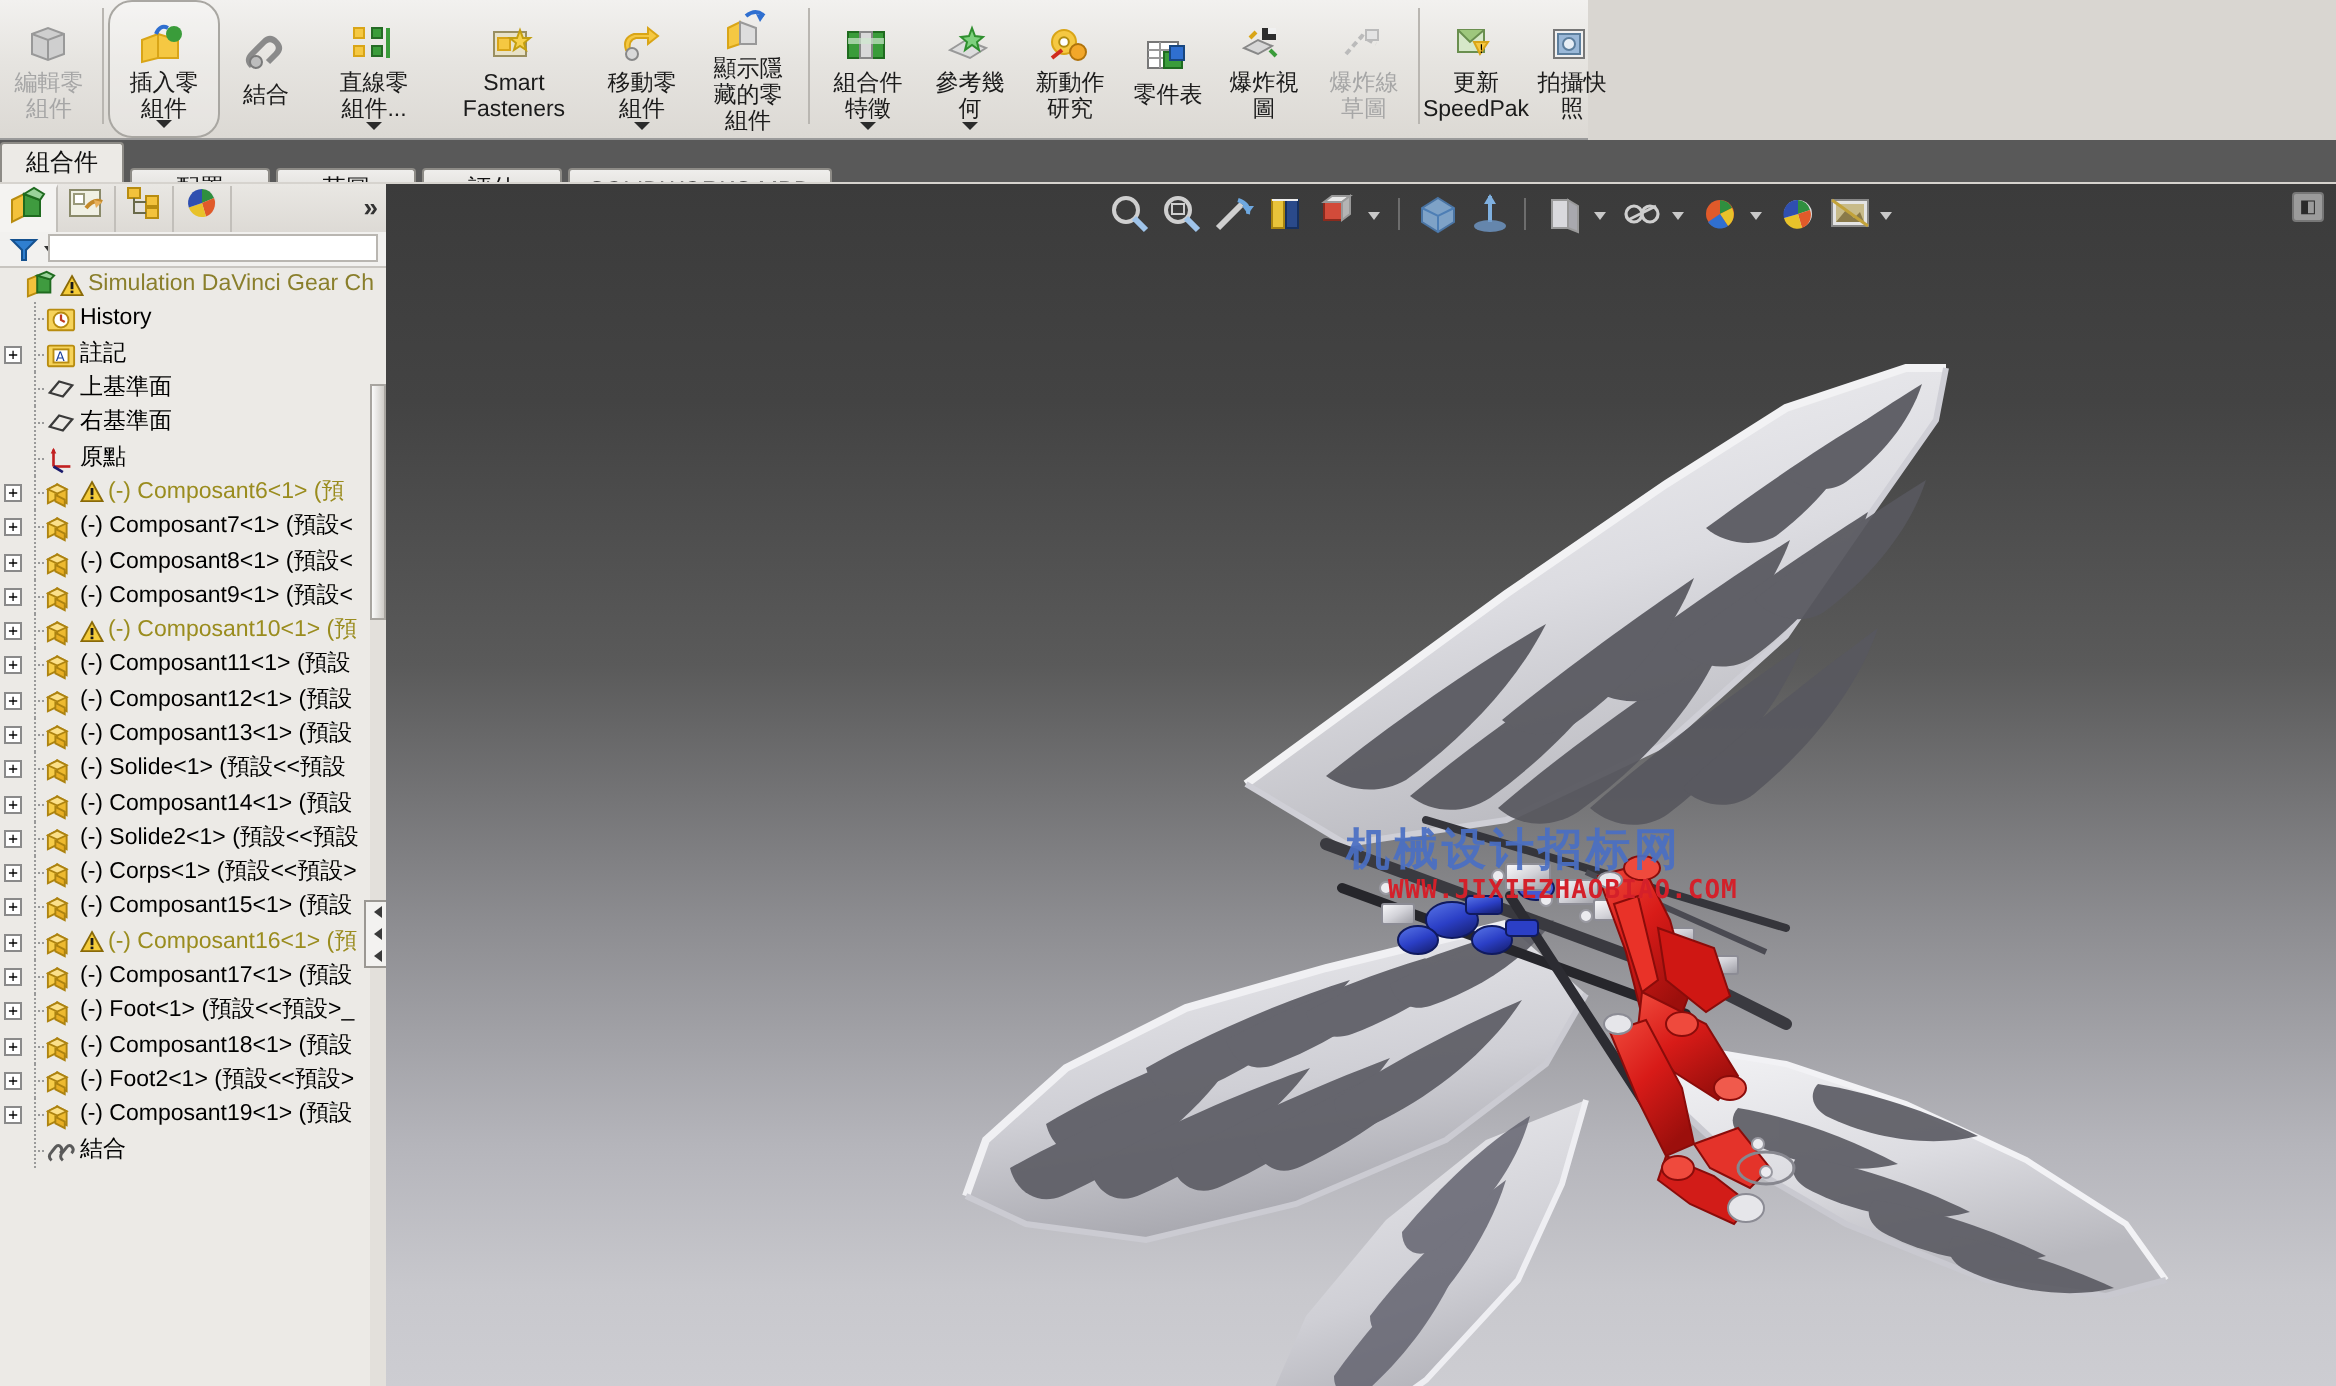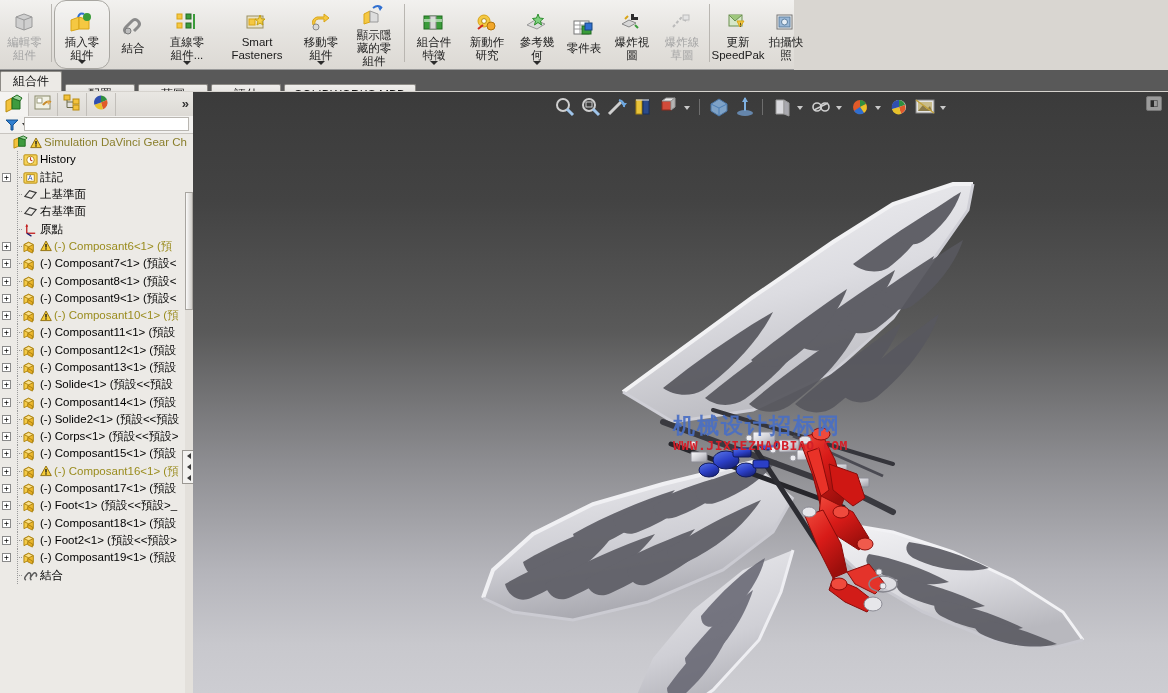--- a/index.html
+++ b/index.html
@@ -95,21 +95,21 @@
     font-size:9px;color:#2a2a2a;line-height:1;
   }
 
   .watermark{position:absolute;left:480px;top:322px;width:210px;user-select:none;}
   .wm-cn{
     font-family:"DejaVu Sans",sans-serif;font-size:22px;color:#4a6fc4;
     letter-spacing:2px;line-height:24px;font-weight:bold;opacity:.92;
   }
   .wm-url{
     font-family:"DejaVu Sans Mono","Liberation Mono",monospace;
-    font-size:13px;color:#d4202a;letter-spacing:.5px;line-height:15px;font-weight:bold;
+    font-size:13px;color:#d4202a;letter-spacing:.5px;line-height:15px;font-weight:bold;margin-left:21px;
   }
 
   .triad{position:absolute;left:205px;top:598px;width:60px;height:42px;}
 
   
   .fm{
     position:absolute;left:0;top:92px;width:193px;height:601px;
     background:#eceae6;box-sizing:border-box;
   }
   .fm-tabs{
@@ -275,38 +275,38 @@
         <div class="rb-btn" style="width:54px">
           <span class="ico"><svg width="24" height="22" viewBox="0 0 24 22">
               <rect x="3" y="5" width="18" height="13" fill="#3a9c3a" stroke="#1f6b1f"></rect>
               <rect x="9" y="5" width="6" height="13" fill="#d9d9d9" stroke="#888"></rect>
               <rect x="3" y="8" width="18" height="3" fill="#cfe8cf" opacity=".7"></rect>
             </svg></span>
           <span class="lbl">組合件
 特徵</span>
           <span class="rb-caret"></span>
         </div>
+        <div class="rb-btn" style="width:48px">
+          <span class="ico"><svg width="24" height="22" viewBox="0 0 24 22">
+              <path d="M3 14 L11 9 L21 13 L13 18 Z" fill="#ddd" stroke="#999"></path>
+              <path d="M14 3 L15.5 7 L19.5 7.5 L16.5 10 L17.5 14 L14 11.5 L10.5 14 L11.5 10 L8.5 7.5 L12.5 7 Z" fill="#7ed07e" stroke="#2f8f2f"></path>
+            </svg></span>
+          <span class="lbl">參考幾
+何</span>
+          <span class="rb-caret"></span>
+        </div>
         <div class="rb-btn" style="width:52px">
           <span class="ico"><svg width="24" height="22" viewBox="0 0 24 22">
               <circle cx="10" cy="10" r="6" fill="#f5c842" stroke="#d9a517"></circle>
               <circle cx="10" cy="10" r="2.4" fill="#fff" stroke="#b08c10"></circle>
               <circle cx="17" cy="15" r="4" fill="#f2a72a" stroke="#b0730c"></circle>
               <path d="M4 18 L9 14" stroke="#cf2b1f" stroke-width="2"></path>
             </svg></span>
           <span class="lbl">新動作
 研究</span>
-        </div>
-        <div class="rb-btn" style="width:48px">
-          <span class="ico"><svg width="24" height="22" viewBox="0 0 24 22">
-              <path d="M3 14 L11 9 L21 13 L13 18 Z" fill="#ddd" stroke="#999"></path>
-              <path d="M14 3 L15.5 7 L19.5 7.5 L16.5 10 L17.5 14 L14 11.5 L10.5 14 L11.5 10 L8.5 7.5 L12.5 7 Z" fill="#7ed07e" stroke="#2f8f2f"></path>
-            </svg></span>
-          <span class="lbl">參考幾
-何</span>
-          <span class="rb-caret"></span>
         </div>
         <div class="rb-btn" style="width:46px">
           <span class="ico"><svg width="24" height="22" viewBox="0 0 24 22">
               <rect x="3" y="4" width="15" height="13" fill="#fff" stroke="#777"></rect>
               <path d="M3 8 H18 M3 12 H18 M9 4 V17" stroke="#999"></path>
               <rect x="11" y="9" width="9" height="8" fill="#3a9c3a" stroke="#1f6b1f"></rect>
               <rect x="14" y="6" width="7" height="7" fill="#2f6fd0" stroke="#18467f"></rect>
             </svg></span>
           <span class="lbl">零件表</span>
         </div>

